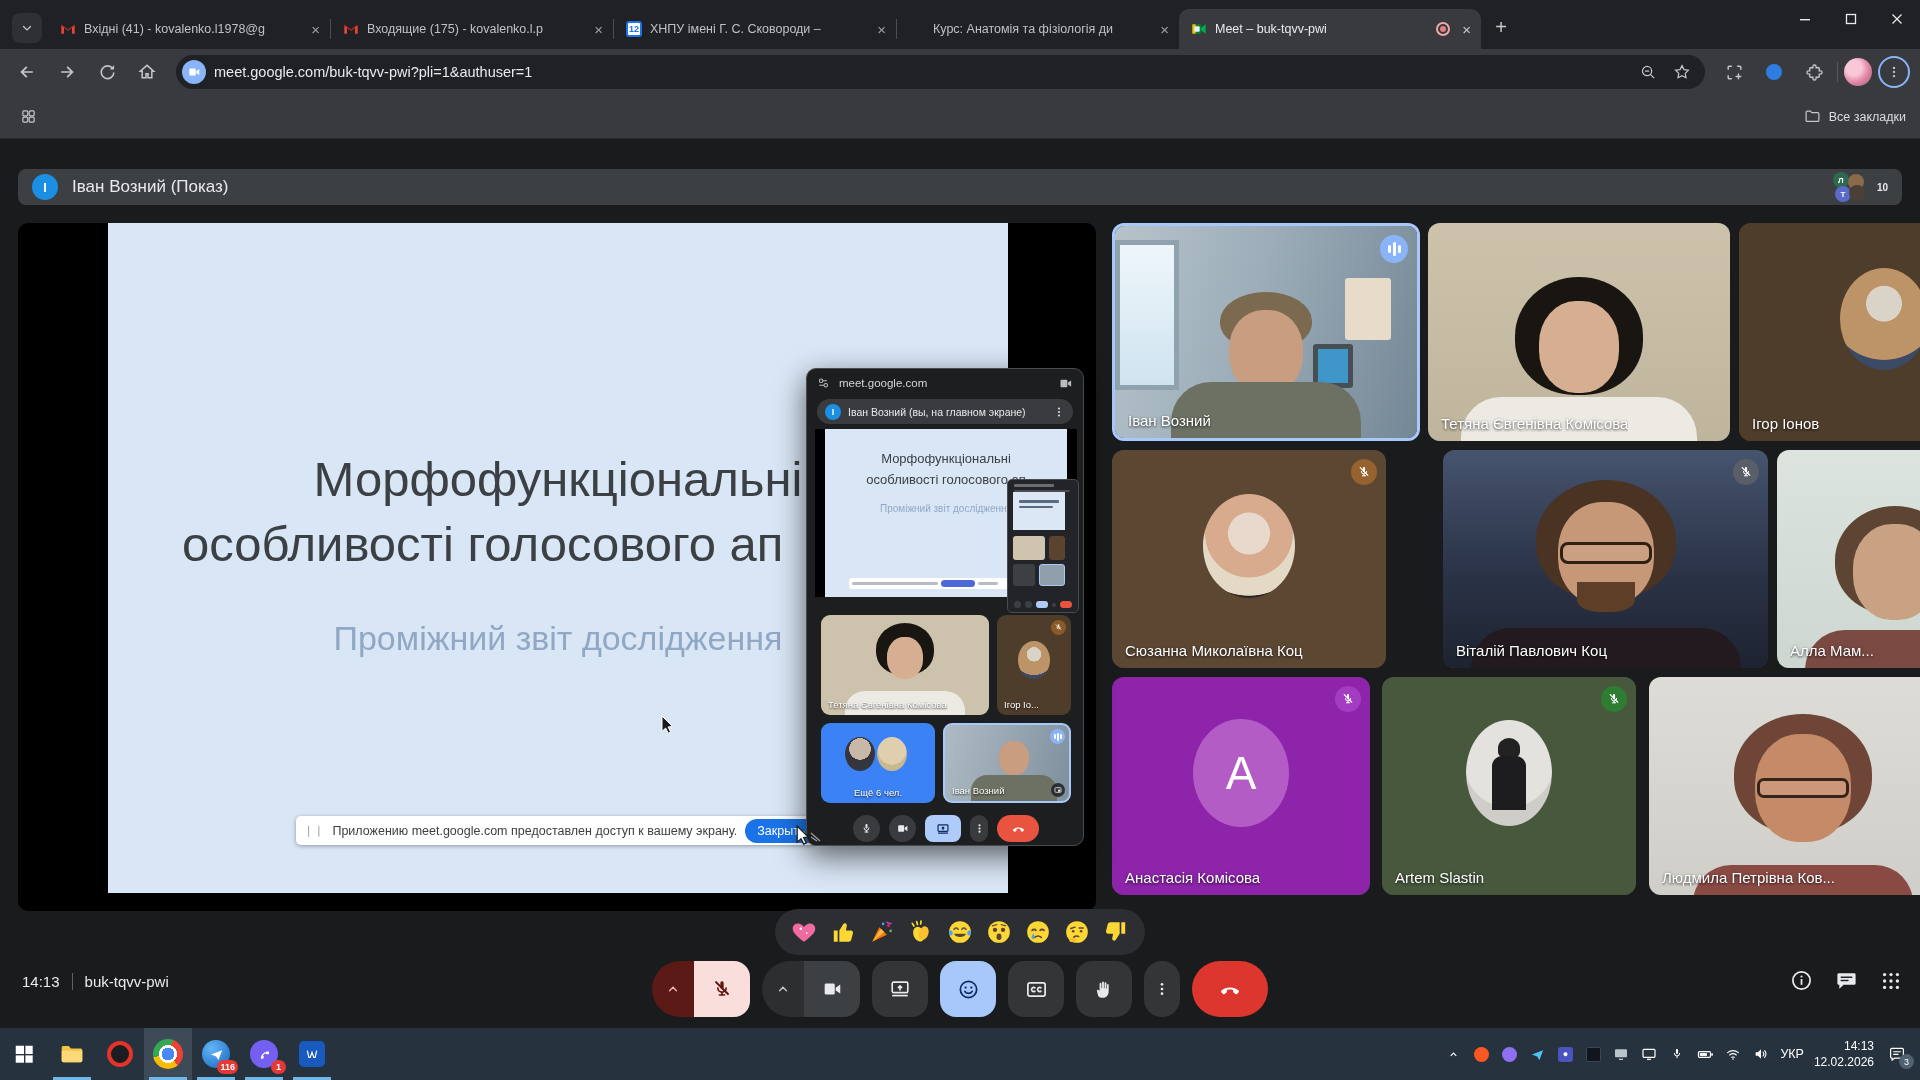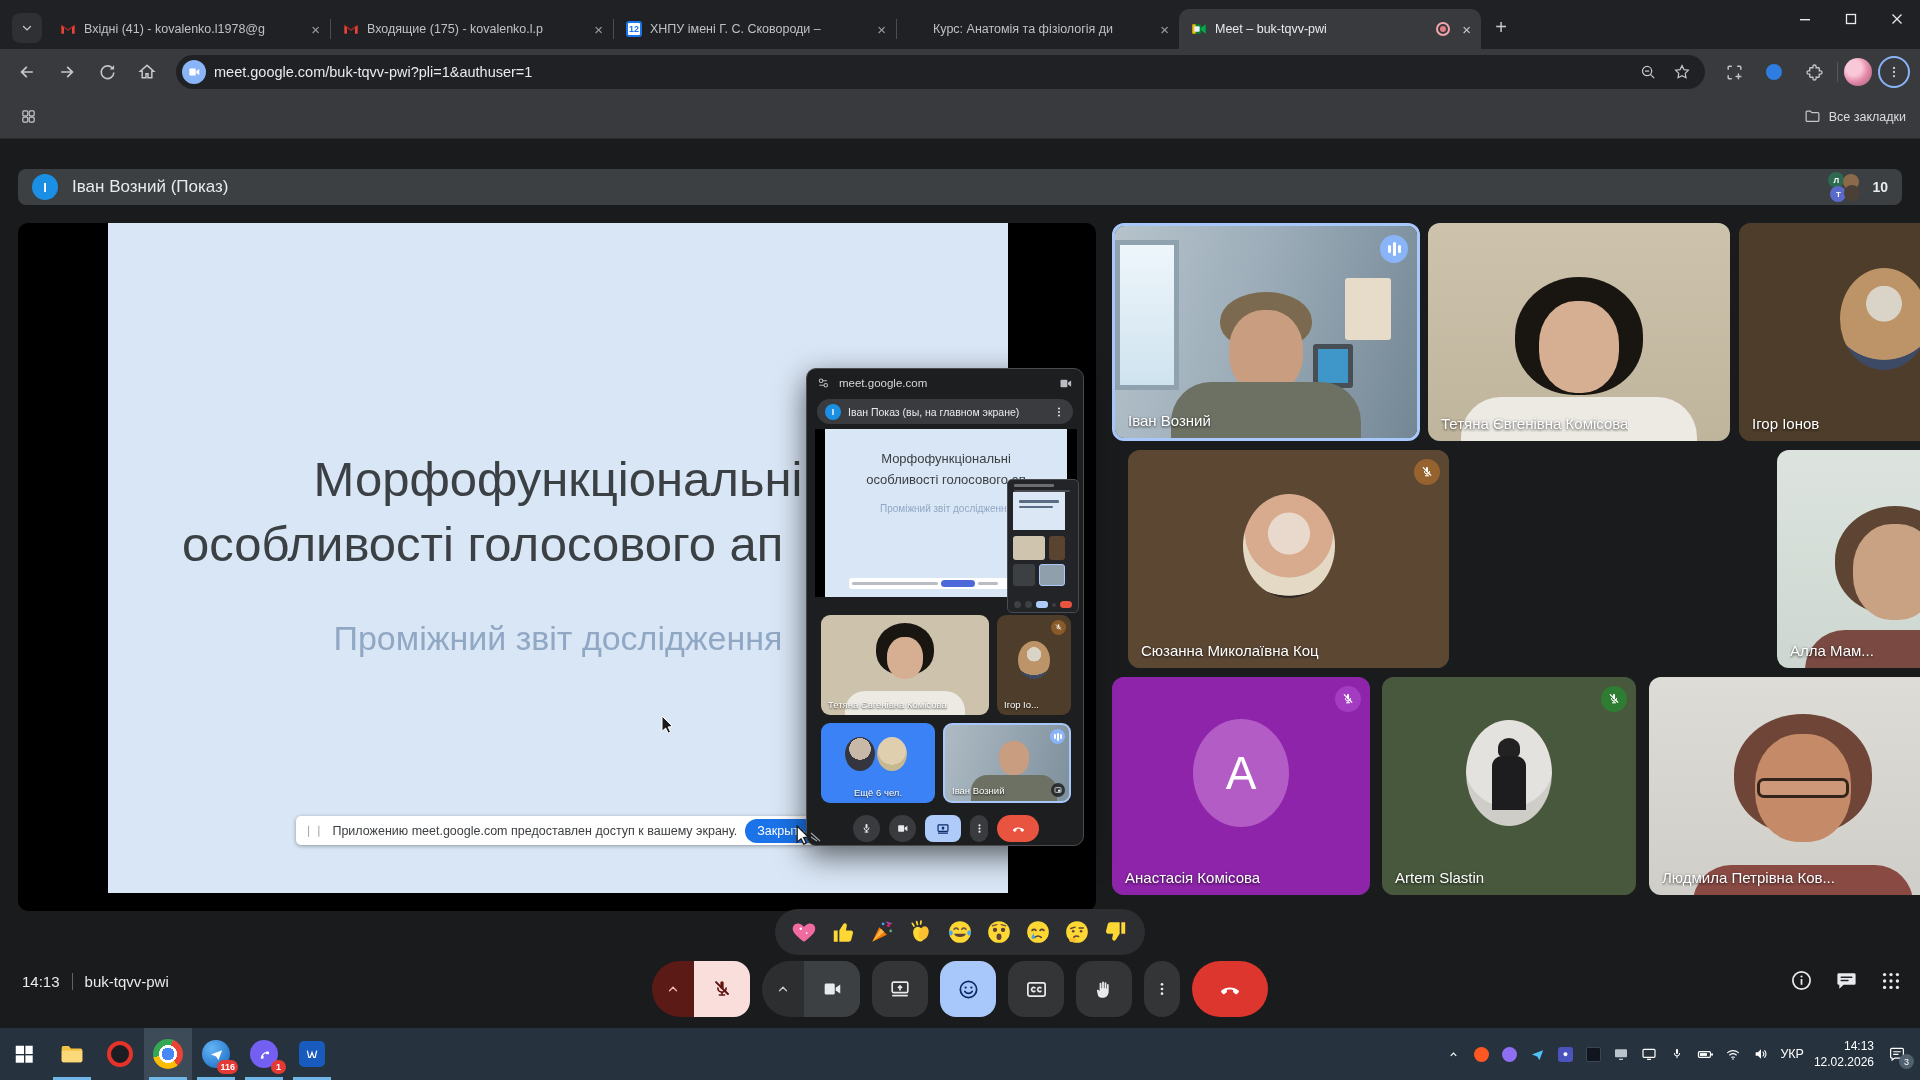--- a/index.html
+++ b/index.html
@@ -53,21 +53,21 @@
   .meet{position:absolute;left:0;top:139px;width:1920px;height:889px;background:#1a1b1d}
   .banner{position:absolute;left:18px;top:30px;width:1884px;height:36px;background:#3c4043;border-radius:8px;
     display:flex;align-items:center;padding:0 14px;gap:14px}
   .b-avatar{width:26px;height:26px;border-radius:50%;background:#1a8fe3;color:#fff;font-size:13px;font-weight:bold;
     display:flex;align-items:center;justify-content:center}
   .b-label{color:#e8eaed;font-size:17px;font-weight:500}
   .b-right{margin-left:auto;display:flex;align-items:center;gap:8px}
   .cluster{position:relative;width:36px;height:30px}
   .cl{position:absolute;width:16px;height:16px;border-radius:50%;color:#fff;font-size:8px;font-weight:bold;
     display:flex;align-items:center;justify-content:center}
-  .b-count{color:#e8eaed;font-size:14px;font-weight:bold}
+  .b-count{color:#e8eaed;font-size:10px;font-weight:bold}
 
   .stage{position:absolute;left:18px;top:84px;width:1078px;height:688px;background:#000;border-radius:10px;overflow:hidden}
   .slide{position:absolute;left:90px;top:0;width:900px;height:670px;background:#d9e6f5;overflow:hidden}
   .sl-t1{position:absolute;top:228px;left:0;width:100%;text-align:center;font-size:49px;color:#3b4044;white-space:nowrap}
   .sl-t2{position:absolute;top:293px;left:74px;font-size:49px;color:#3b4044;white-space:nowrap}
   .sl-sub{position:absolute;top:396px;left:0;width:100%;text-align:center;font-size:34px;color:#91a8c5;white-space:nowrap}
   .notice{position:absolute;left:188px;top:593px;width:520px;height:29px;background:#fff;border-radius:5px;
     box-shadow:0 1px 4px rgba(0,0,0,.35);display:flex;align-items:center;padding:0 8px;gap:8px;font-size:12.5px;color:#3c4043}
   .n-grip{color:#9aa0a6;font-size:11px;letter-spacing:1px}
   .n-msg{white-space:nowrap}
@@ -414,35 +414,55 @@
     </div>
 
     <div class="tile" style="left:631px;top:0;width:290px">
       <div class="vid" style="background:#4e3d2a">
         <div class="av-circle" style="width:88px;height:102px;background:radial-gradient(circle at 50% 35%,#d9d3c8 0 22%,#bc9468 23% 70%,#3d4a66 71% 100%)"></div>
       </div>
 
       <div class="pname">Ігор Іонов</div>
     </div>
 
-    <div class="tile" style="left:20px;top:227px;width:321px">
+    <div class="tile" style="left:4px;top:227px;width:274px">
       <div class="vid" style="background:#5c4733">
         <div class="av-circle" style="width:92px;height:104px;background:radial-gradient(circle at 50% 38%,#e9d9cd 0 26%,#d8ab8e 27% 55%,#e4d9c4 56% 78%,#2b2622 79% 100%)"></div>
       </div>
       <div class="mute" style="background:#96632e">
         <svg width="14" height="14" viewBox="0 0 24 24" stroke="#fff" stroke-width="1.7" fill="#fff" stroke-linecap="round">
             <rect x="10.2" y="3.5" width="3.6" height="8.5" rx="1.8" stroke="none"></rect>
             <path d="M7.5 11a4.5 4.5 0 0 0 9 0" fill="none"></path>
             <path d="M12 15.5v3M9.2 18.5h5.6" fill="none"></path>
             <path d="M5.5 4.5l13 13" stroke-width="2.1" fill="none"></path>
           </svg>
       </div>
       <div class="pname">Сюзанна Миколаївна Коц</div>
     </div>
 
+    <div class="tile" style="left:335px;top:227px;width:325px">
+      <div class="vid" style="background:linear-gradient(180deg,#46546e 0%,#2b3448 55%,#1d2330 100%)">
+        <div class="fig" style="width:280px;height:190px">
+          <span class="hair" style="width:140px;height:120px;background:#4a3322;top:-6px"></span>
+          <span class="face" style="width:96px;height:104px;background:#c79878;top:16px"></span>
+          <span class="abs" style="left:50%;top:56px;transform:translateX(-50%);width:92px;height:22px;border:3px solid #2e2014;border-radius:8px;background:rgba(255,255,255,.08)"></span>
+          <span class="abs" style="left:50%;top:96px;transform:translateX(-50%);width:58px;height:30px;background:#5d3f28;border-radius:0 0 40% 40%"></span>
+          <span class="body" style="width:270px;height:48px;background:#221a1e"></span>
+        </div>
+      </div>
+      <div class="mute" style="background:rgba(95,99,104,.8)">
+        <svg width="14" height="14" viewBox="0 0 24 24" stroke="#fff" stroke-width="1.7" fill="#fff" stroke-linecap="round">
+            <rect x="10.2" y="3.5" width="3.6" height="8.5" rx="1.8" stroke="none"></rect>
+            <path d="M7.5 11a4.5 4.5 0 0 0 9 0" fill="none"></path>
+            <path d="M12 15.5v3M9.2 18.5h5.6" fill="none"></path>
+            <path d="M5.5 4.5l13 13" stroke-width="2.1" fill="none"></path>
+          </svg>
+      </div>
+      <div class="pname">Віталій Павлович Коц</div>
+    </div>
 
     <div class="tile" style="left:669px;top:227px;width:280px">
       <div class="vid" style="background:linear-gradient(180deg,#dde4df 0%,#cdd6d0 100%)">
         <div class="fig" style="width:190px;height:170px;left:42%">
           <span class="hair" style="width:120px;height:108px;background:#5e4433;top:0"></span>
           <span class="face" style="width:84px;height:96px;background:#c9a183;top:18px"></span>
           <span class="body" style="width:180px;height:46px;background:#7a4a42"></span>
         </div>
       </div>
 
@@ -516,21 +536,21 @@
           <circle cx="15" cy="16" r="3" fill="none" stroke="#b9bcc0" stroke-width="1.8"></circle>
           <path d="M10 8h7M4 16h8" stroke="#b9bcc0" stroke-width="1.8"></path>
         </svg>
       <span>meet.google.com</span>
       <svg style="margin-left:auto" width="15" height="15" viewBox="0 0 24 24">
           <path d="M4 7.5A1.5 1.5 0 0 1 5.5 6h8A1.5 1.5 0 0 1 15 7.5v9a1.5 1.5 0 0 1-1.5 1.5h-8A1.5 1.5 0 0 1 4 16.5zM16 10.5l5-3.5v10l-5-3.5z" fill="#b9bcc0"></path>
         </svg>
     </div>
     <div class="pip-banner">
       <span class="pip-bav">І</span>
-      <span style="flex:1;overflow:hidden;white-space:nowrap">Іван Показ (вы, на главном экране)</span>
+      <span style="flex:1;overflow:hidden;white-space:nowrap">Іван Возний (вы, на главном экране)</span>
       <svg width="12" height="12" viewBox="0 0 24 24">
           <circle cx="12" cy="5" r="2.2" fill="#d4d6d9"></circle>
           <circle cx="12" cy="12" r="2.2" fill="#d4d6d9"></circle>
           <circle cx="12" cy="19" r="2.2" fill="#d4d6d9"></circle>
         </svg>
     </div>
 
     <div class="pip-stage">
       <div class="pip-slide">
         <div class="ps-t" style="margin-top:22px">Морфофункціональні</div>

